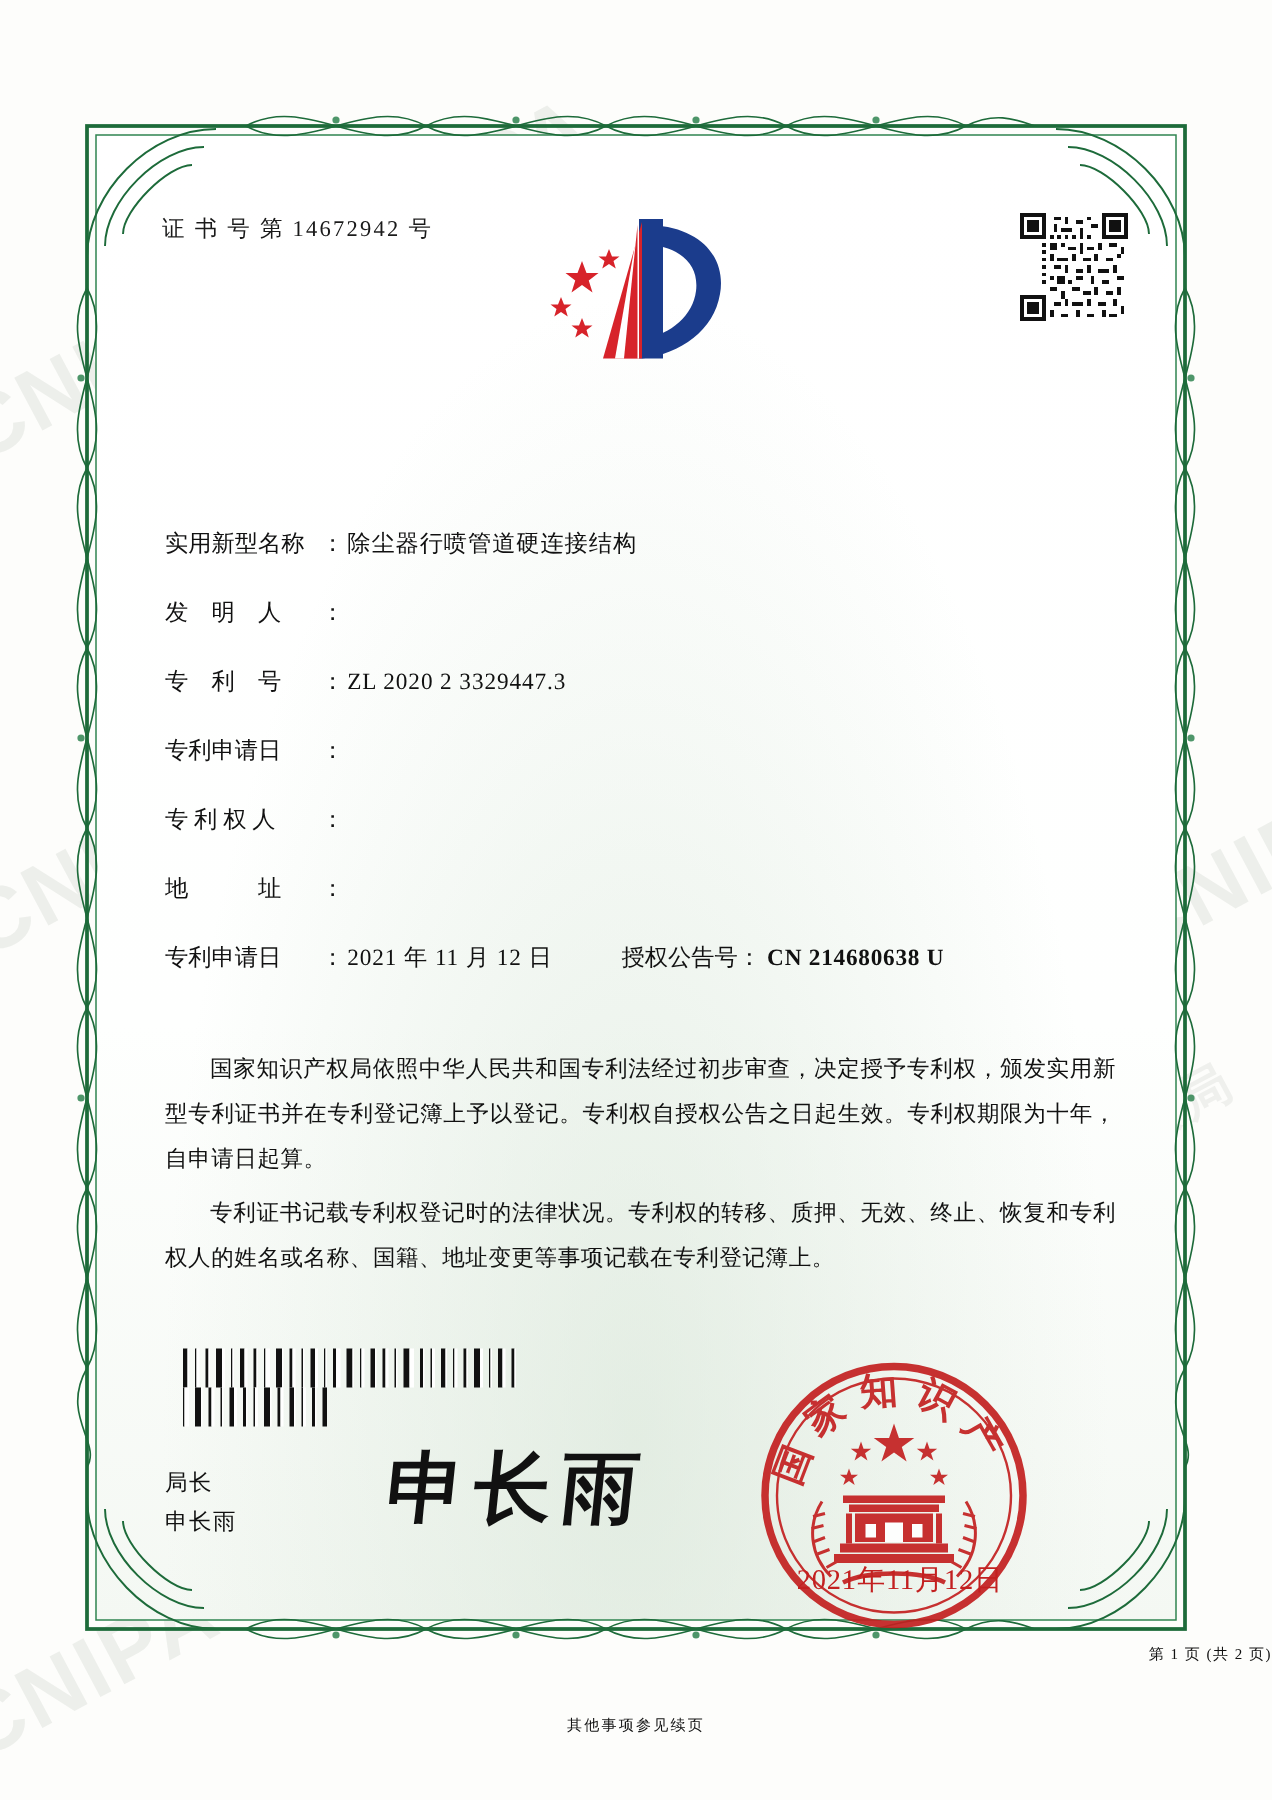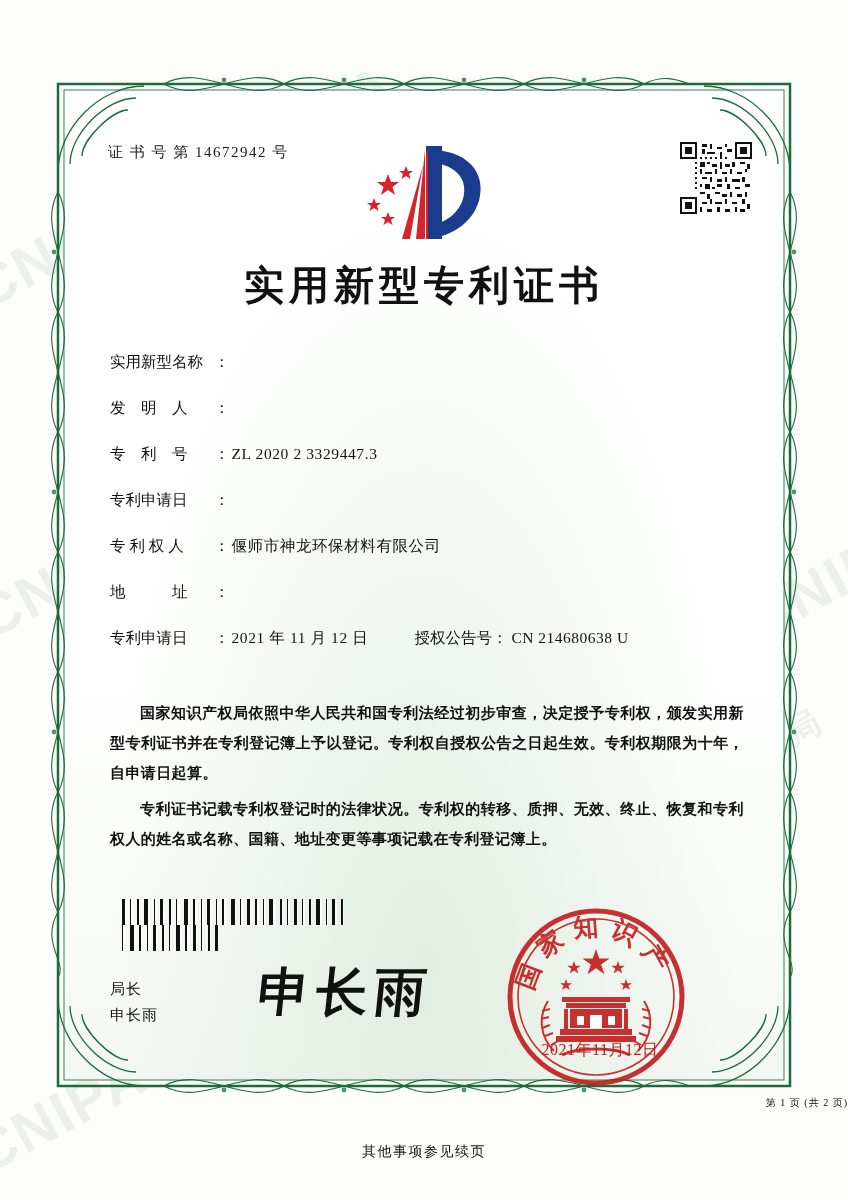--- a/index.html
+++ b/index.html
@@ -113,38 +113,37 @@
   }
   .f-label.sp1 { letter-spacing: 0px; }
   .f-colon { margin: 0 2px 0 0; }
   .f-value { flex: 1 1 auto; letter-spacing: 0.6px; }
 
   .field-row.dual .f-value { flex: 0 0 auto; }
   .f-label2 {
     margin-left: 46px;
     white-space: nowrap;
   }
-  .f-value2 { margin-left: 2px; letter-spacing: 0.5px; }
+  .f-value2 { margin-left: 2px; letter-spacing: 0.5px; font-weight: bold; }
 
   
   .paras {
     position: absolute;
     left: 110px;
     top: 698px;
     width: 634px;
     font-size: 15px;
     line-height: 30px;
     color: #111;
     text-align: justify;
   }
   .paras p {
     margin: 0 0 6px 0;
     text-indent: 2em;
     letter-spacing: 0.4px;
-    font-weight: bold;
   }
 
   
   .barcode {
     position: absolute;
     left: 122px;
     top: 899px;
     width: 222px;
     height: 26px;
   }
@@ -184,21 +183,21 @@
     top: 905px;
     width: 184px;
     height: 184px;
   }
   .seal-date {
     position: absolute;
     left: 520px;
     top: 1040px;
     width: 160px;
     text-align: center;
-    font-size: 16px;
+    font-size: 19px;
     color: #c32020;
     letter-spacing: 0.5px;
   }
 
   
   .page-no {
     position: absolute;
     left: 0;
     right: 0;
     top: 1096px;
@@ -206,21 +205,21 @@
     font-size: 10px;
     color: #111;
     letter-spacing: 1px;
   }
   .footnote {
     position: absolute;
     left: 0;
     right: 0;
     top: 1143px;
     text-align: center;
-    font-size: 14px;
+    font-size: 10px;
     color: #111;
     letter-spacing: 1.5px;
   }
 </style>
 </head>
 <body>
 
 <div id="page">
 
   <div class="wm" style="left:-34px; top:215px; font-size:58px; transform:rotate(-28deg);">CNIPA</div>
@@ -381,27 +380,27 @@
     <path d="M67 10 L67 99 L58 99 Z" fill="#d7232a"></path>
 
     <g fill="#d7232a">
       <polygon points="30,34 33,42 41,42 34.5,47 37,55 30,50 23,55 25.5,47 19,42 27,42"></polygon>
       <polygon points="16,58 18,63 23,63 19,66 20.5,71 16,68 11.5,71 13,66 9,63 14,63"></polygon>
       <polygon points="30,72 32,77 37,77 33,80 34.5,85 30,82 25.5,85 27,80 23,77 28,77"></polygon>
       <polygon points="48,26 50,31 55,31 51,34 52.5,39 48,36 43.5,39 45,34 41,31 46,31"></polygon>
     </g>
   </svg>
 
-  <div class="title">实用新型专利证书</div>
 
   <div class="fields">
 
     <div class="field-row">
       <span class="f-label sp1">实用新型名称</span>
       <span class="f-colon">：</span>
+      <span class="f-value">除尘器行喷管道硬连接结构</span>
     </div>
 
     <div class="field-row">
       <span class="f-label sp1">发　明　人</span>
       <span class="f-colon">：</span>
     </div>
 
     <div class="field-row">
       <span class="f-label sp1">专　利　号</span>
       <span class="f-colon">：</span>
@@ -409,21 +408,20 @@
     </div>
 
     <div class="field-row">
       <span class="f-label sp1">专利申请日</span>
       <span class="f-colon">：</span>
     </div>
 
     <div class="field-row">
       <span class="f-label sp1">专 利 权 人</span>
       <span class="f-colon">：</span>
-      <span class="f-value">偃师市神龙环保材料有限公司</span>
     </div>
 
     <div class="field-row">
       <span class="f-label sp1">地　　　址</span>
       <span class="f-colon">：</span>
     </div>
 
     <div class="field-row dual">
       <span class="f-label sp1">专利申请日</span>
       <span class="f-colon">：</span>

